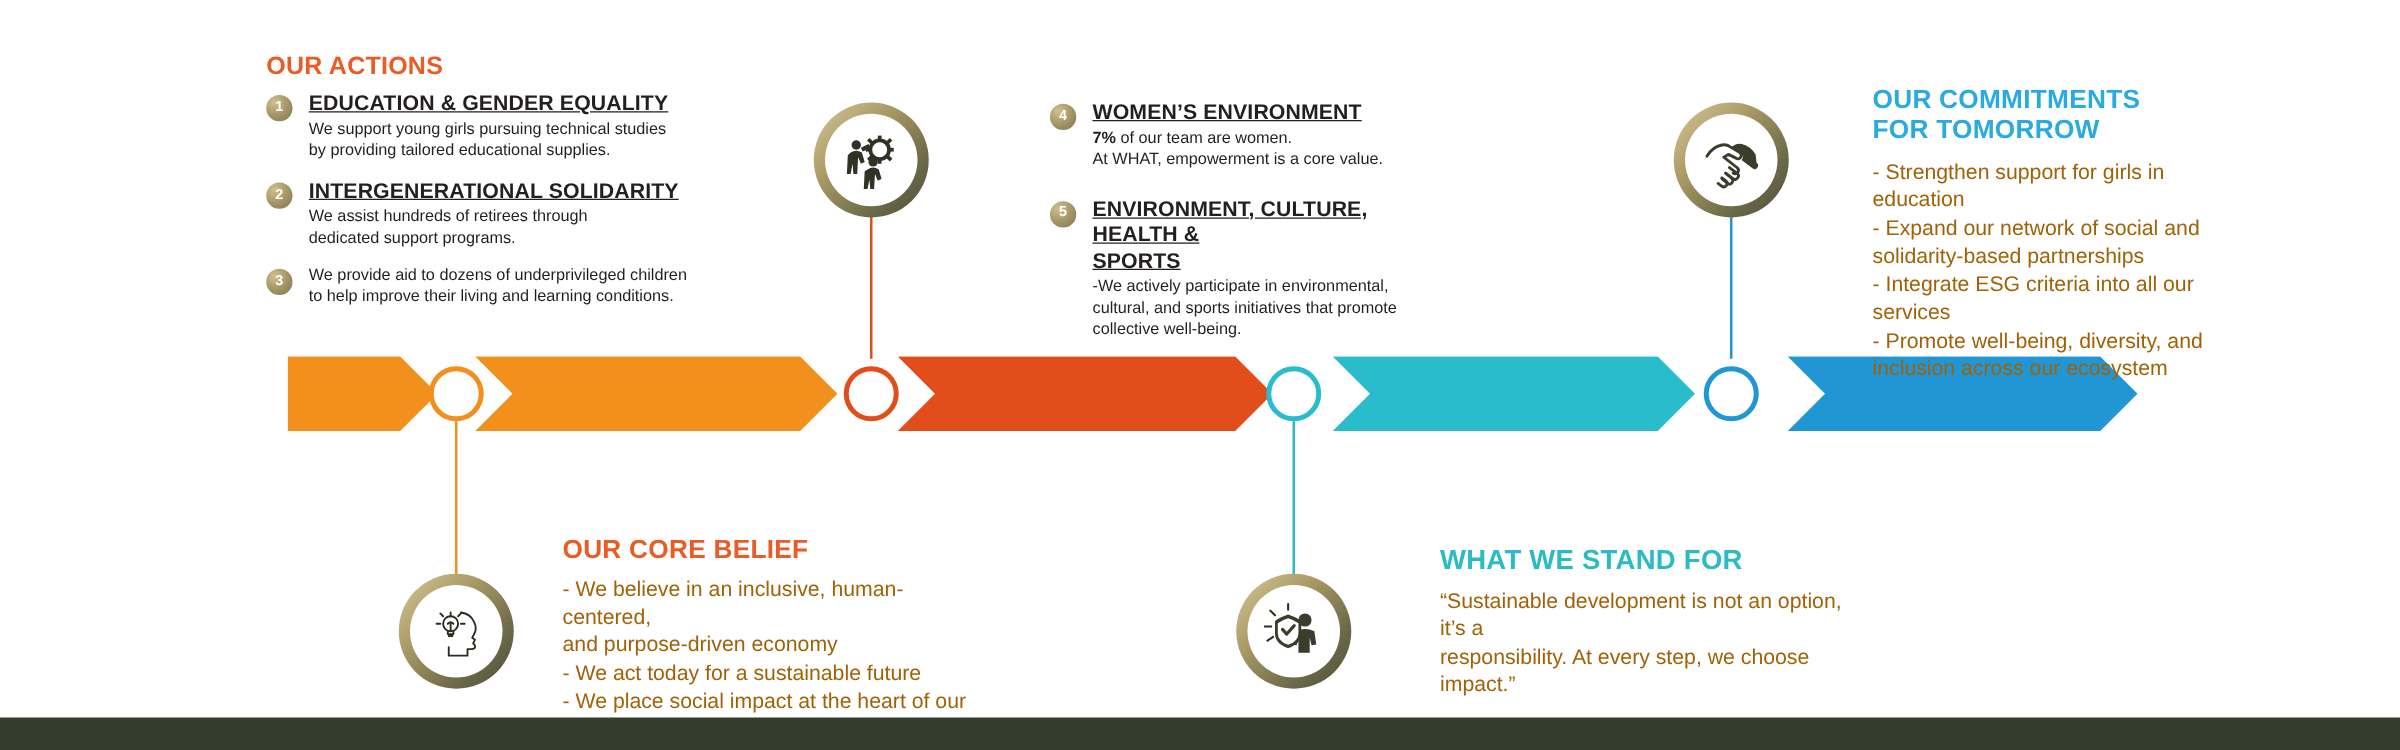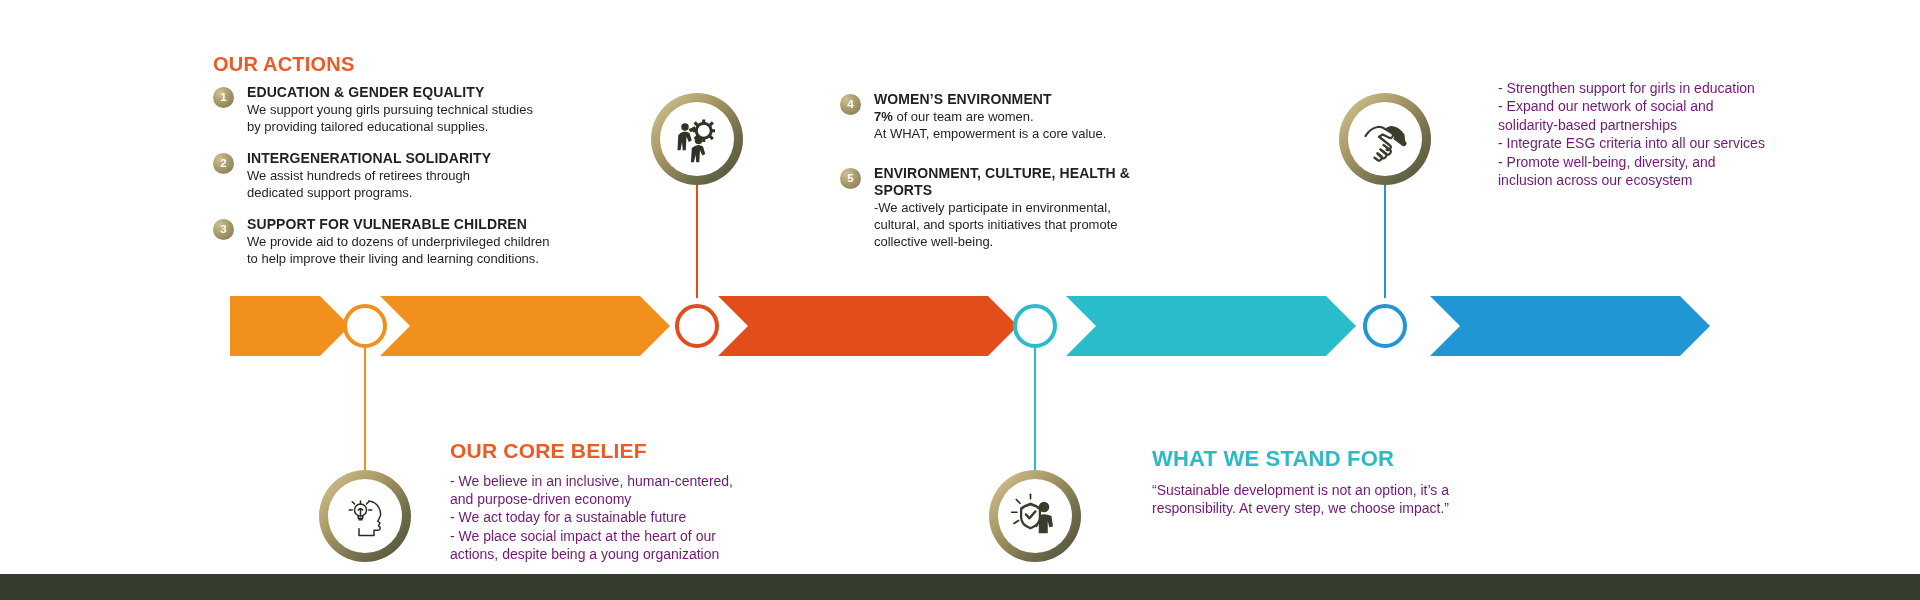--- a/index.html
+++ b/index.html
@@ -1,21 +1,21 @@
 <!DOCTYPE html>
 <html><head>
 <meta charset="utf-8">
 <style>
   html,body{margin:0;padding:0;}
   body{
     width:1920px;height:600px;background:#ffffff;position:relative;overflow:hidden;
     font-family:"Liberation Sans","DejaVu Sans",sans-serif;
     color:#231f20;
   }
-  .stage{position:absolute;inset:0;margin-top:11px;}
+  .stage{position:absolute;inset:0;}
 
   
   .footer-bar{position:absolute;left:0;bottom:0;width:1920px;height:26px;background:#343d2d;}
 
   
   .band{position:absolute;left:0;top:285px;width:1920px;height:60px;}
   .chev{
     position:absolute;top:0;height:60px;
     clip-path:polygon(0 0, calc(100% - 30px) 0, 100% 50%, calc(100% - 30px) 100%, 0 100%, 30px 50%);
   }
@@ -47,31 +47,31 @@
   .medallion svg{display:block;}
 
   
   .block{position:absolute;}
   .head{
     font-weight:bold;letter-spacing:.2px;line-height:1.12;
     font-size:20px;margin:0 0 9px 0;
   }
   .head.orange{color:#ea5b25;}
   .head.blue{color:#29abe2;}
-  .body-txt{font-size:14px;line-height:1.32;color:#701a75;white-space:pre-line;}
+  .body-txt{font-size:17px;line-height:1.32;color:#a16207;white-space:pre-line;}
 
   
   .item{position:relative;padding-left:34px;margin-bottom:14px;}
   .num{
     position:absolute;left:0;top:3px;width:21px;height:21px;border-radius:50%;
     background:radial-gradient(circle at 32% 28%,#cfc092 0%,#a89a69 45%,#7d7452 100%);
     color:#fff;font-size:11.5px;font-weight:bold;
     display:flex;align-items:center;justify-content:center;line-height:1;
   }
-  .item-title{font-size:14px;font-weight:bold;line-height:1.22;margin:0 0 1px 0;letter-spacing:.1px;}
+  .item-title{font-size:17px;font-weight:bold;line-height:1.22;margin:0 0 1px 0;letter-spacing:.1px;text-decoration:underline;}
   .item-desc{font-size:13px;line-height:1.3;white-space:pre-line;}
   .item-desc b{font-weight:bold;}
 </style>
 </head>
 <body>
 
 <div class="stage">
 
   <div class="band">
     <div class="chev flat-left" style="left:230px;width:120px;background:#F2901E;"></div>
@@ -174,21 +174,20 @@
 
     <div class="item">
       <div class="num">2</div>
       <div class="item-title">INTERGENERATIONAL SOLIDARITY</div>
       <div class="item-desc">We assist hundreds of retirees through
 dedicated support programs.</div>
     </div>
 
     <div class="item" style="width:380px;">
       <div class="num">3</div>
-      <div class="item-title">SUPPORT FOR VULNERABLE CHILDREN</div>
       <div class="item-desc">We provide aid to dozens of underprivileged children
 to help improve their living and learning conditions.</div>
     </div>
   </div>
 
   <div class="block" style="left:840px;top:80px;width:310px;">
     <div class="item" style="margin-bottom:22px;">
       <div class="num">4</div>
       <div class="item-title">WOMEN’S ENVIRONMENT</div>
       <div class="item-desc"><b>7%</b><span> of our team are women.
@@ -199,20 +198,22 @@
       <div class="num">5</div>
       <div class="item-title" style="white-space:pre-line;">ENVIRONMENT, CULTURE, HEALTH &amp;
 SPORTS</div>
       <div class="item-desc">-We actively participate in environmental,
 cultural, and sports initiatives that promote
 collective well-being.</div>
     </div>
   </div>
 
   <div class="block" style="left:1498px;top:68px;width:310px;">
+    <div class="head blue" style="white-space:pre-line;font-size:21px;margin-bottom:12px;">OUR COMMITMENTS
+FOR TOMORROW</div>
     <div class="body-txt">- Strengthen support for girls in education
 - Expand our network of social and
 solidarity-based partnerships
 - Integrate ESG criteria into all our services
 - Promote well-being, diversity, and
 inclusion across our ecosystem</div>
   </div>
 
   <div class="block" style="left:450px;top:428px;width:330px;">
     <div class="head orange" style="font-size:21px;">OUR CORE BELIEF</div>

